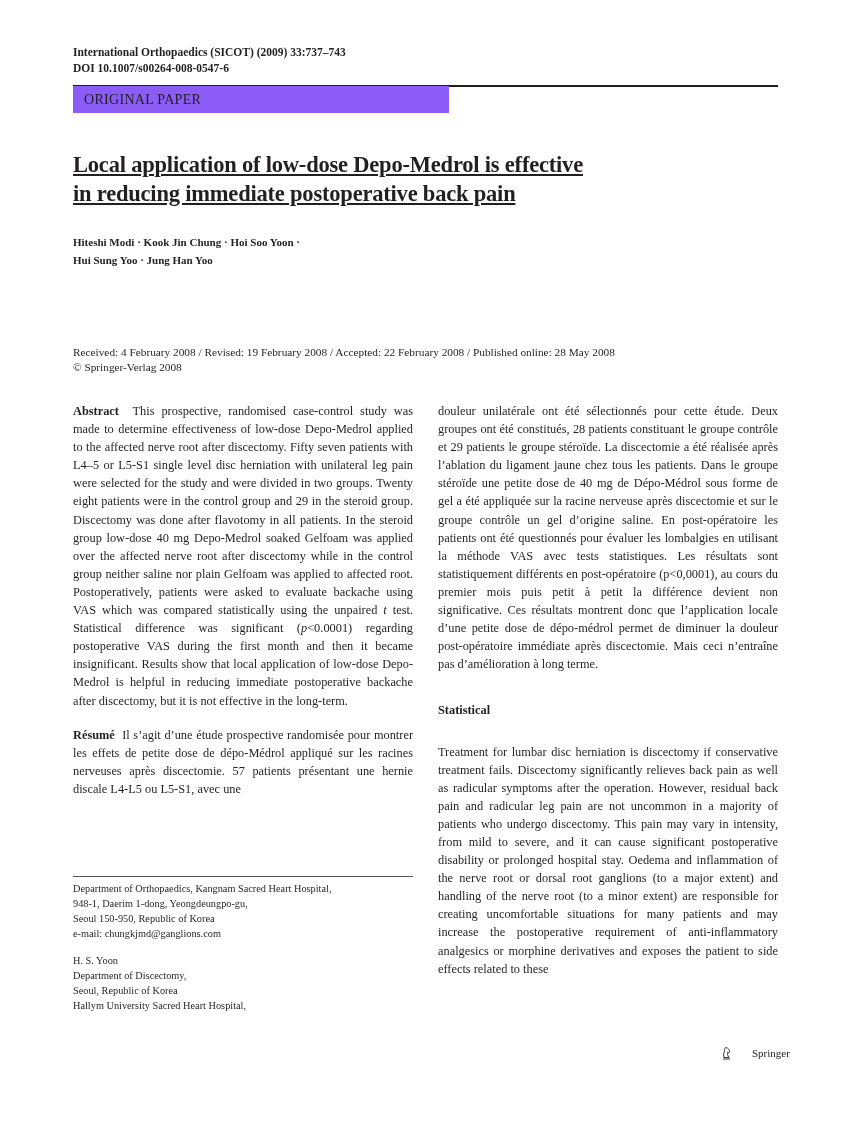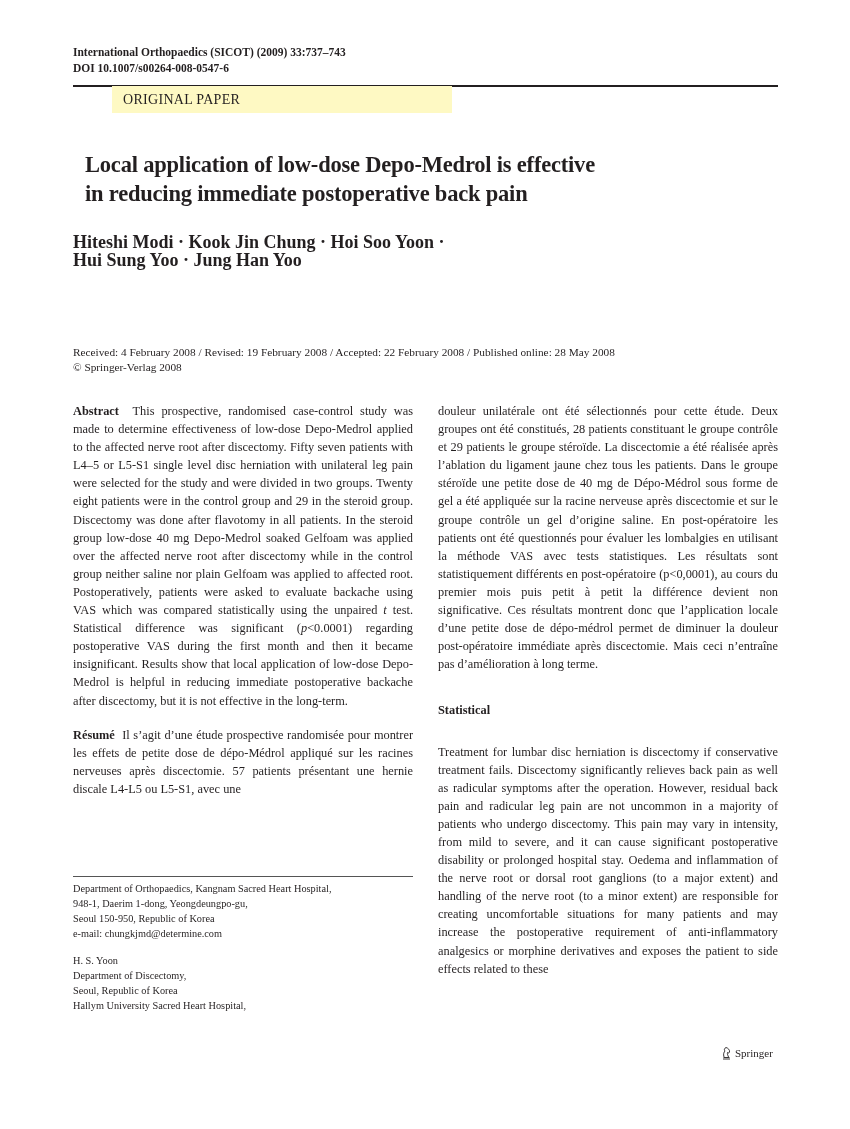--- a/index.html
+++ b/index.html
@@ -6,31 +6,31 @@
     body {
       width: 850px; height: 1129px; position: relative; overflow: hidden;
       font-family: "Liberation Serif", "DejaVu Serif", serif; color: #231f20;
     }
     .abs { position: absolute; }
     .journal-line { font-size: 11.5px; line-height: 15px; left: 73px; font-weight: bold; }
     #journal-ref { top: 45px; }
     #doi { top: 61px; }
     .top-rule { position: absolute; left: 73px; top: 85px; width: 705px; height: 1.5px; background: #231f20; }
     .section-label {
-      position: absolute; left: 73px; top: 86px; width: 340px; height: 27px;
-      background: #fef9c3; font-size: 14px; line-height: 27px; padding-left: 11px; box-sizing: border-box;
-      letter-spacing: 0.3px; color: #231f20; margin-left: 39px;
+      position: absolute; left: 73px; top: 86px; width: 376px; height: 27px;
+      background: #8b5cf6; font-size: 14px; line-height: 27px; padding-left: 11px; box-sizing: border-box;
+      letter-spacing: 0.3px; color: #231f20;
     }
     .title {
-      position: absolute; left: 85px; top: 151px; width: 700px;
-      font-size: 22.5px; line-height: 28.5px; font-weight: bold; letter-spacing: -0.2px;
+      position: absolute; left: 73px; top: 151px; width: 700px;
+      font-size: 22.5px; line-height: 28.5px; font-weight: bold; letter-spacing: -0.2px; text-decoration: underline;
     }
     .authors {
       position: absolute; left: 73px; top: 233px; width: 500px;
-      font-size: 18px; line-height: 18px; font-weight: bold;
+      font-size: 11px; line-height: 18px; font-weight: bold;
     }
     .dates {
       position: absolute; left: 73px; top: 345px; width: 720px;
       font-size: 11.3px; line-height: 15px;
     }
     .col {
       position: absolute; width: 340px; font-size: 12.35px; line-height: 18.1px;
       text-align: justify; hyphens: none;
     }
     .col p { margin: 0; }
@@ -41,21 +41,21 @@
     .intro-head { font-weight: bold; margin-top: 28px !important; margin-bottom: 23px !important; }
     .footnote-rule { position: absolute; left: 73px; top: 876px; width: 340px; height: 1px; background: #555; }
     .footnote {
       position: absolute; left: 73px; width: 345px; font-size: 10.3px; line-height: 15px;
     }
     #affil-1 { top: 881px; }
     #affil-2 { top: 953px; }
     .footnote div { white-space: nowrap; }
     .springer {
       position: absolute; left: 720px; top: 1046px; font-size: 11px; line-height: 14px;
-      display: flex; align-items: center; gap: 3px;
+      display: flex; align-items: center; gap: 20px;
     }
     .springer-logo { width: 12px; height: 14px; display: inline-block; }
     .envelope { display: inline-block; font-size: 10px; }
   </style>
 </head>
 <body>
 
 <div class="abs journal-line" id="journal-ref">International Orthopaedics (SICOT) (2009) 33:737–743</div>
 <div class="abs journal-line" id="doi">DOI 10.1007/s00264-008-0547-6</div>
 <div class="top-rule"></div>
@@ -86,21 +86,21 @@
   <p class="intro-head">Statistical</p>
   <p>Treatment for lumbar disc herniation is discectomy if conservative treatment fails. Discectomy significantly relieves back pain as well as radicular symptoms after the operation. However, residual back pain and radicular leg pain are not uncommon in a majority of patients who undergo discectomy. This pain may vary in intensity, from mild to severe, and it can cause significant postoperative disability or prolonged hospital stay. Oedema and inflamma­tion of the nerve root or dorsal root ganglions (to a major extent) and handling of the nerve root (to a minor extent) are responsible for creating uncomfortable situations for many patients and may increase the postoperative require­ment of anti-inflammatory analgesics or morphine deriva­tives and exposes the patient to side effects related to these</p>
 </div>
 
 <div class="footnote-rule"></div>
 
 <div class="footnote" id="affil-1">
   <div>Department of Orthopaedics, Kangnam Sacred Heart Hospital,</div>
   <div>948-1, Daerim 1-dong, Yeongdeungpo-gu,</div>
   <div>Seoul 150-950, Republic of Korea</div>
-  <div>e-mail: chungkjmd@determine.com</div>
+  <div>e-mail: chungkjmd@ganglions.com</div>
 </div>
 
 <div class="footnote" id="affil-2">
   <div>H. S. Yoon</div>
   <div>Department of Discectomy,</div>
   <div>Seoul, Republic of Korea</div>
   <div>Hallym University Sacred Heart Hospital,</div>
 </div>
 
 <div class="springer">

